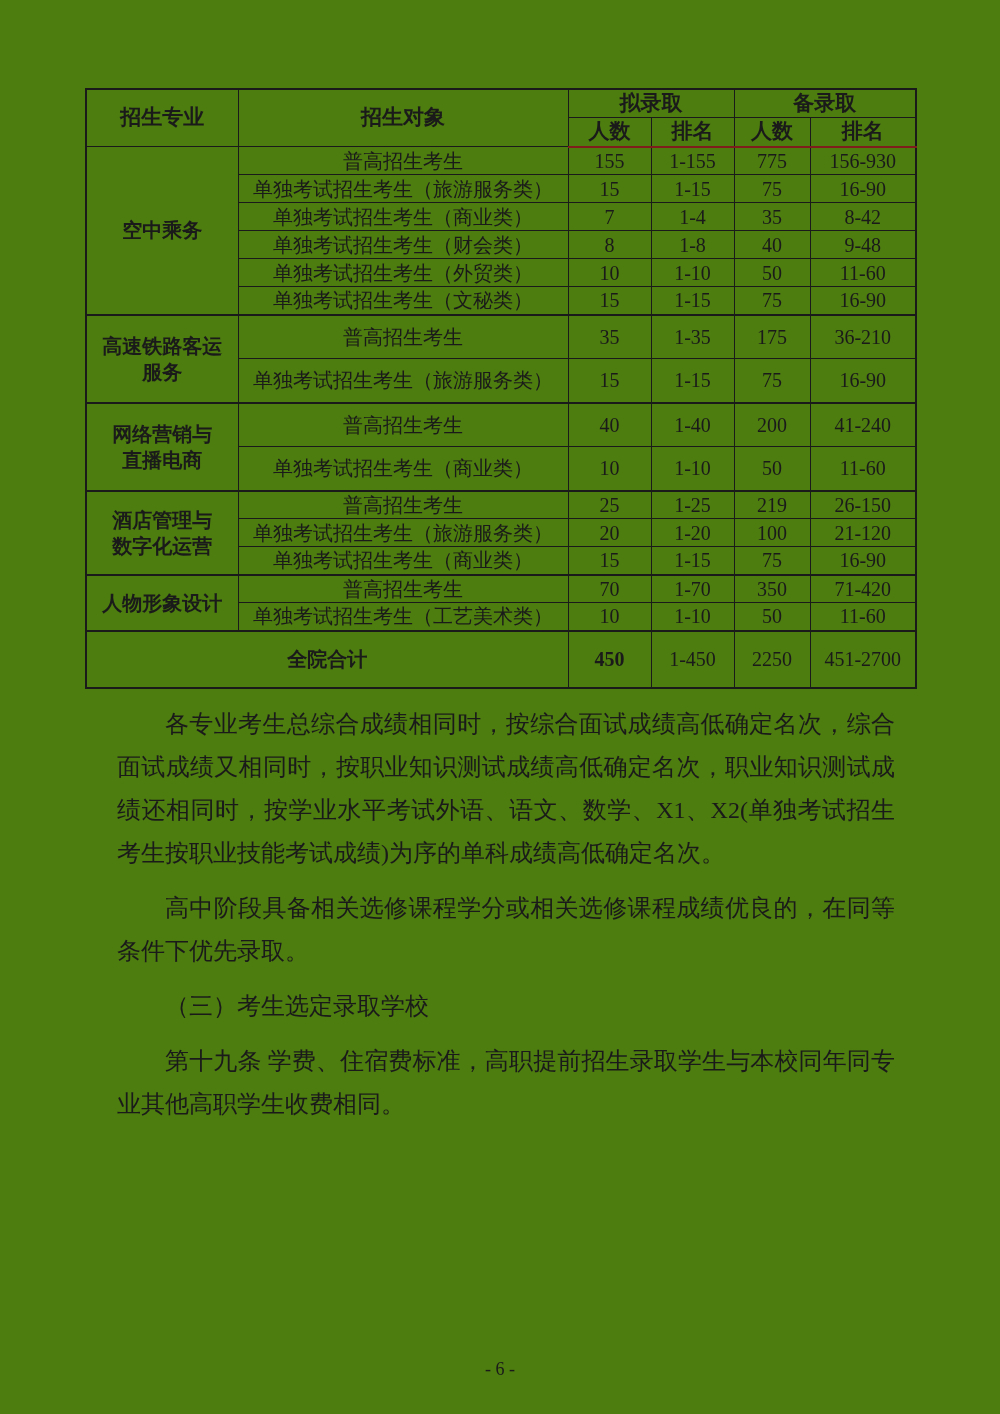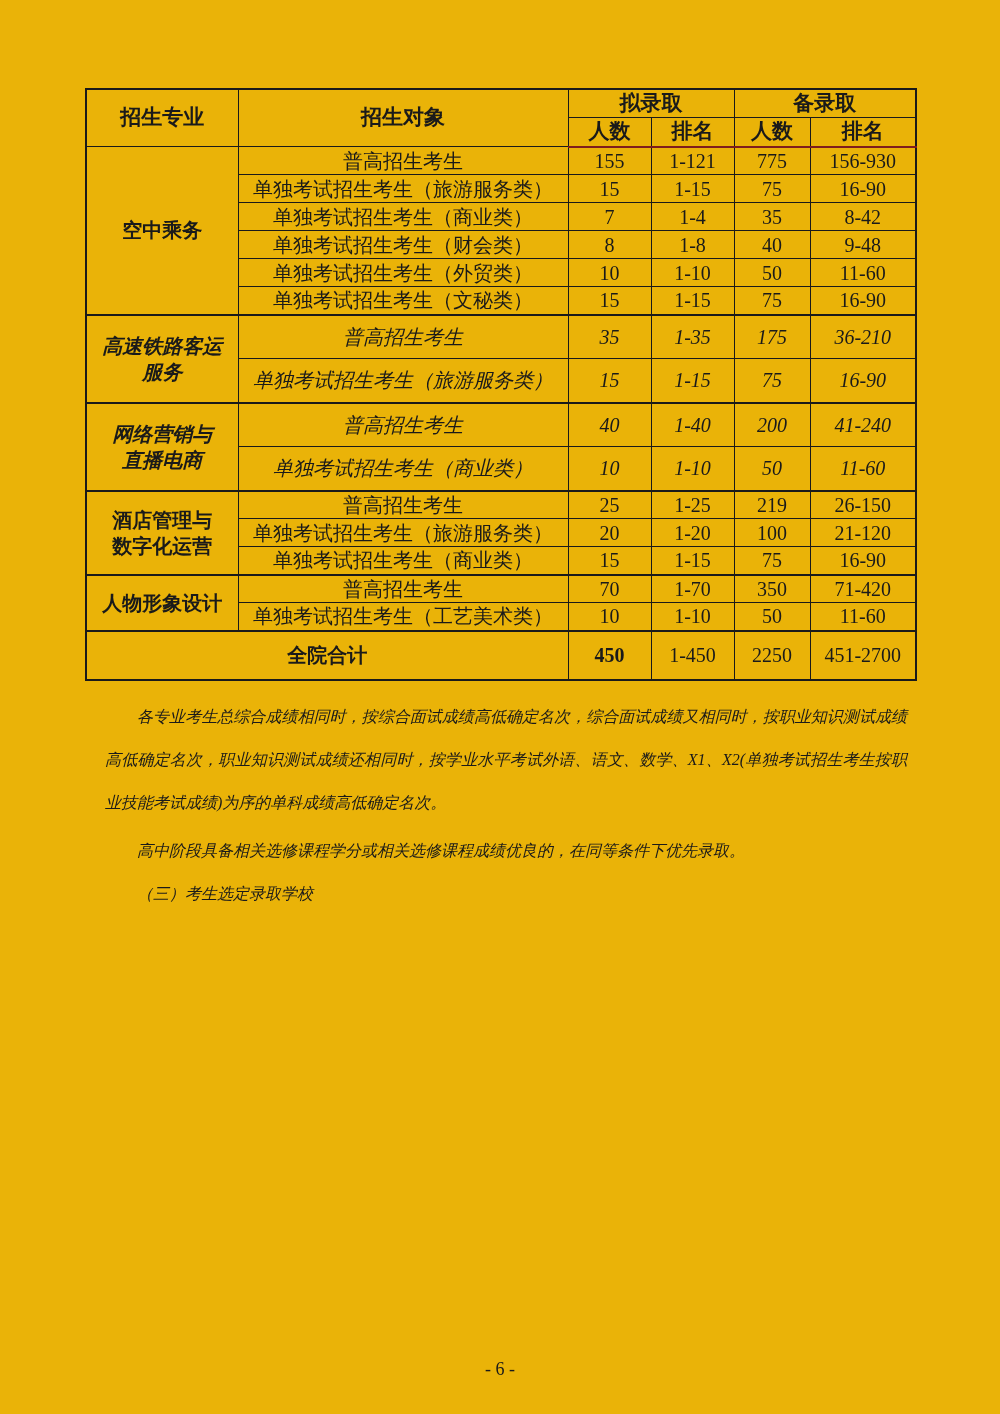--- a/index.html
+++ b/index.html
@@ -1,19 +1,19 @@
 <!DOCTYPE html>
 <html><head>
 <meta charset="utf-8">
 <style>
   * { box-sizing: border-box; }
   html,body { margin:0; padding:0; background:#ffffff; }
   .page {
     width:1000px; height:1414px; position:relative;
-    background:#eab308; color:#1a1a1a;
+    background:#4d7c0f; color:#1a1a1a;
     font-family:"Liberation Serif","DejaVu Serif",serif;
     padding:88px 85px 4px 85px; overflow:hidden;
   }
   
   table.adm {
     border-collapse:collapse; table-layout:fixed; width:830px;
     border:2px solid #1a1a1a;
   }
   table.adm col.c-major  { width:152px; }
   table.adm col.c-target { width:330px; }
@@ -21,39 +21,38 @@
   table.adm col.c-pr     { width:83px; }
   table.adm col.c-bc     { width:76px; }
   table.adm col.c-br     { width:106px; }
   table.adm th, table.adm td {
     border:1px solid #1a1a1a; padding:0; text-align:center;
     font-size:20px; line-height:1.3; overflow:hidden;
   }
   table.adm thead th { font-weight:bold; font-size:21px; height:27px; }
   table.adm thead tr.sub th { height:26px; border-bottom:2px solid #7f1d1d; }
   tr.r { height:28px; }
-  tr.tall { height:44px;font-style:italic; }
+  tr.tall { height:44px; }
   tr.group-start td { border-top:2px solid #1a1a1a; }
   td.major-cell {
     font-weight:bold; font-size:21px; white-space:pre-line; line-height:1.5;
   }
   td.target-cell { text-align:left; padding-left:9px; font-size:20px; }
-  tr.total-row { height:49px; }
+  tr.total-row { height:57px; }
   tr.total-row td { border-top:2px solid #1a1a1a; }
   td.total-label { font-weight:bold; font-size:24px; }
   td.total-pcount { font-weight:bold; font-size:23px;margin-left:40px; }
   
   .body-text {
     width:802px; margin:14px 0 0 20px;
   }
   .body-text p {
-    margin:0; font-size:16px; line-height:43px;
+    margin:12px; font-size:24px; line-height:43px;
     text-align:justify; text-indent:2em;
     word-break:break-all;
-    font-style:italic;
   }
   .body-text p.gap-before { margin-top:5px; }
   
   .page-number {
     position:absolute; left:0; right:0; bottom:34px;
     text-align:center; font-size:18px; color:#1a1a1a;
   }
 </style>
 </head>
 <body>
@@ -81,21 +80,21 @@
         <th>排名</th>
         <th>人数</th>
         <th>排名</th>
       </tr>
     </thead>
     <tbody id="adm-body">
         <tr class="r">
           <td rowspan="6" class="major-cell">空中乘务</td>
           <td class="target-cell">普高招生考生</td>
           <td class="num-cell">155</td>
-          <td class="num-cell">1-121</td>
+          <td class="num-cell">1-155</td>
           <td class="num-cell">775</td>
           <td class="num-cell">156-930</td>
         </tr>
         <tr class="r">
           <td class="target-cell">单独考试招生考生（旅游服务类）</td>
           <td class="num-cell">15</td>
           <td class="num-cell">1-15</td>
           <td class="num-cell">75</td>
           <td class="num-cell">16-90</td>
         </tr>
@@ -204,17 +203,18 @@
           <td>2250</td>
           <td>451-2700</td>
         </tr>
       </tbody>
   </table>
 
   <div class="body-text" id="body-text">
       <p>各专业考生总综合成绩相同时，按综合面试成绩高低确定名次，综合面试成绩又相同时，按职业知识测试成绩高低确定名次，职业知识测试成绩还相同时，按学业水平考试外语、语文、数学、X1、X2(单独考试招生考生按职业技能考试成绩)为序的单科成绩高低确定名次。</p>
       <p class="gap-before">高中阶段具备相关选修课程学分或相关选修课程成绩优良的，在同等条件下优先录取。</p>
       <p>（三）考生选定录取学校</p>
+      <p>第十九条 学费、住宿费标准，高职提前招生录取学生与本校同年同专业其他高职学生收费相同。</p>
     </div>
 
   <div class="page-number">- 6 -</div>
 
 </div>
 
 </body></html>

